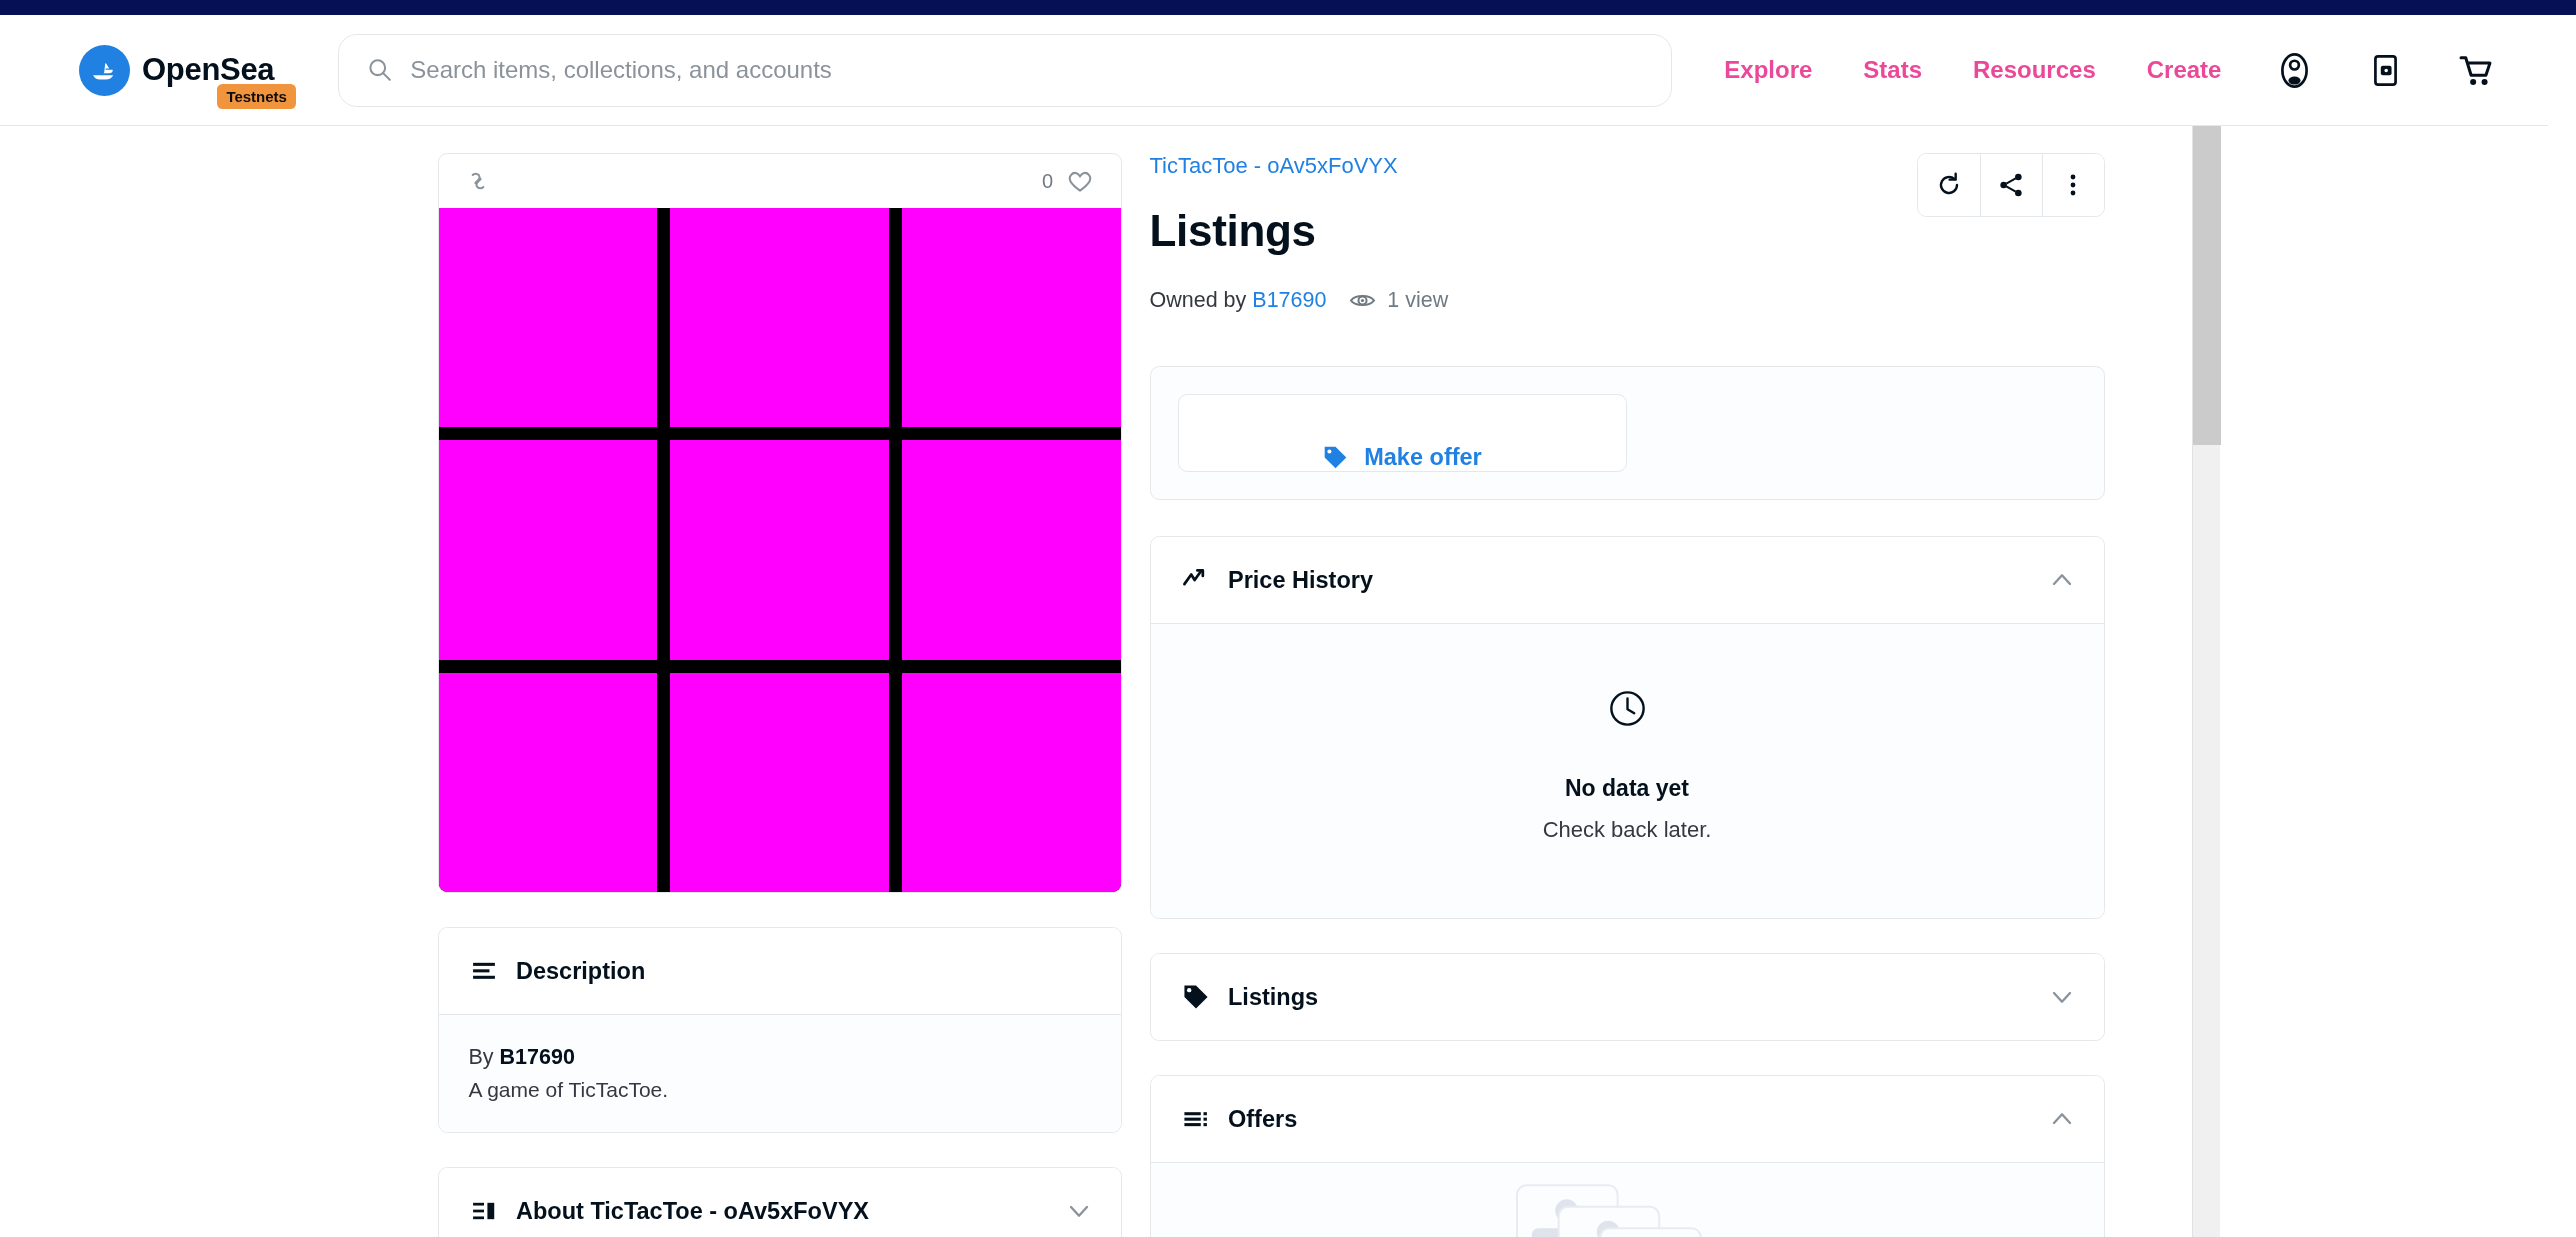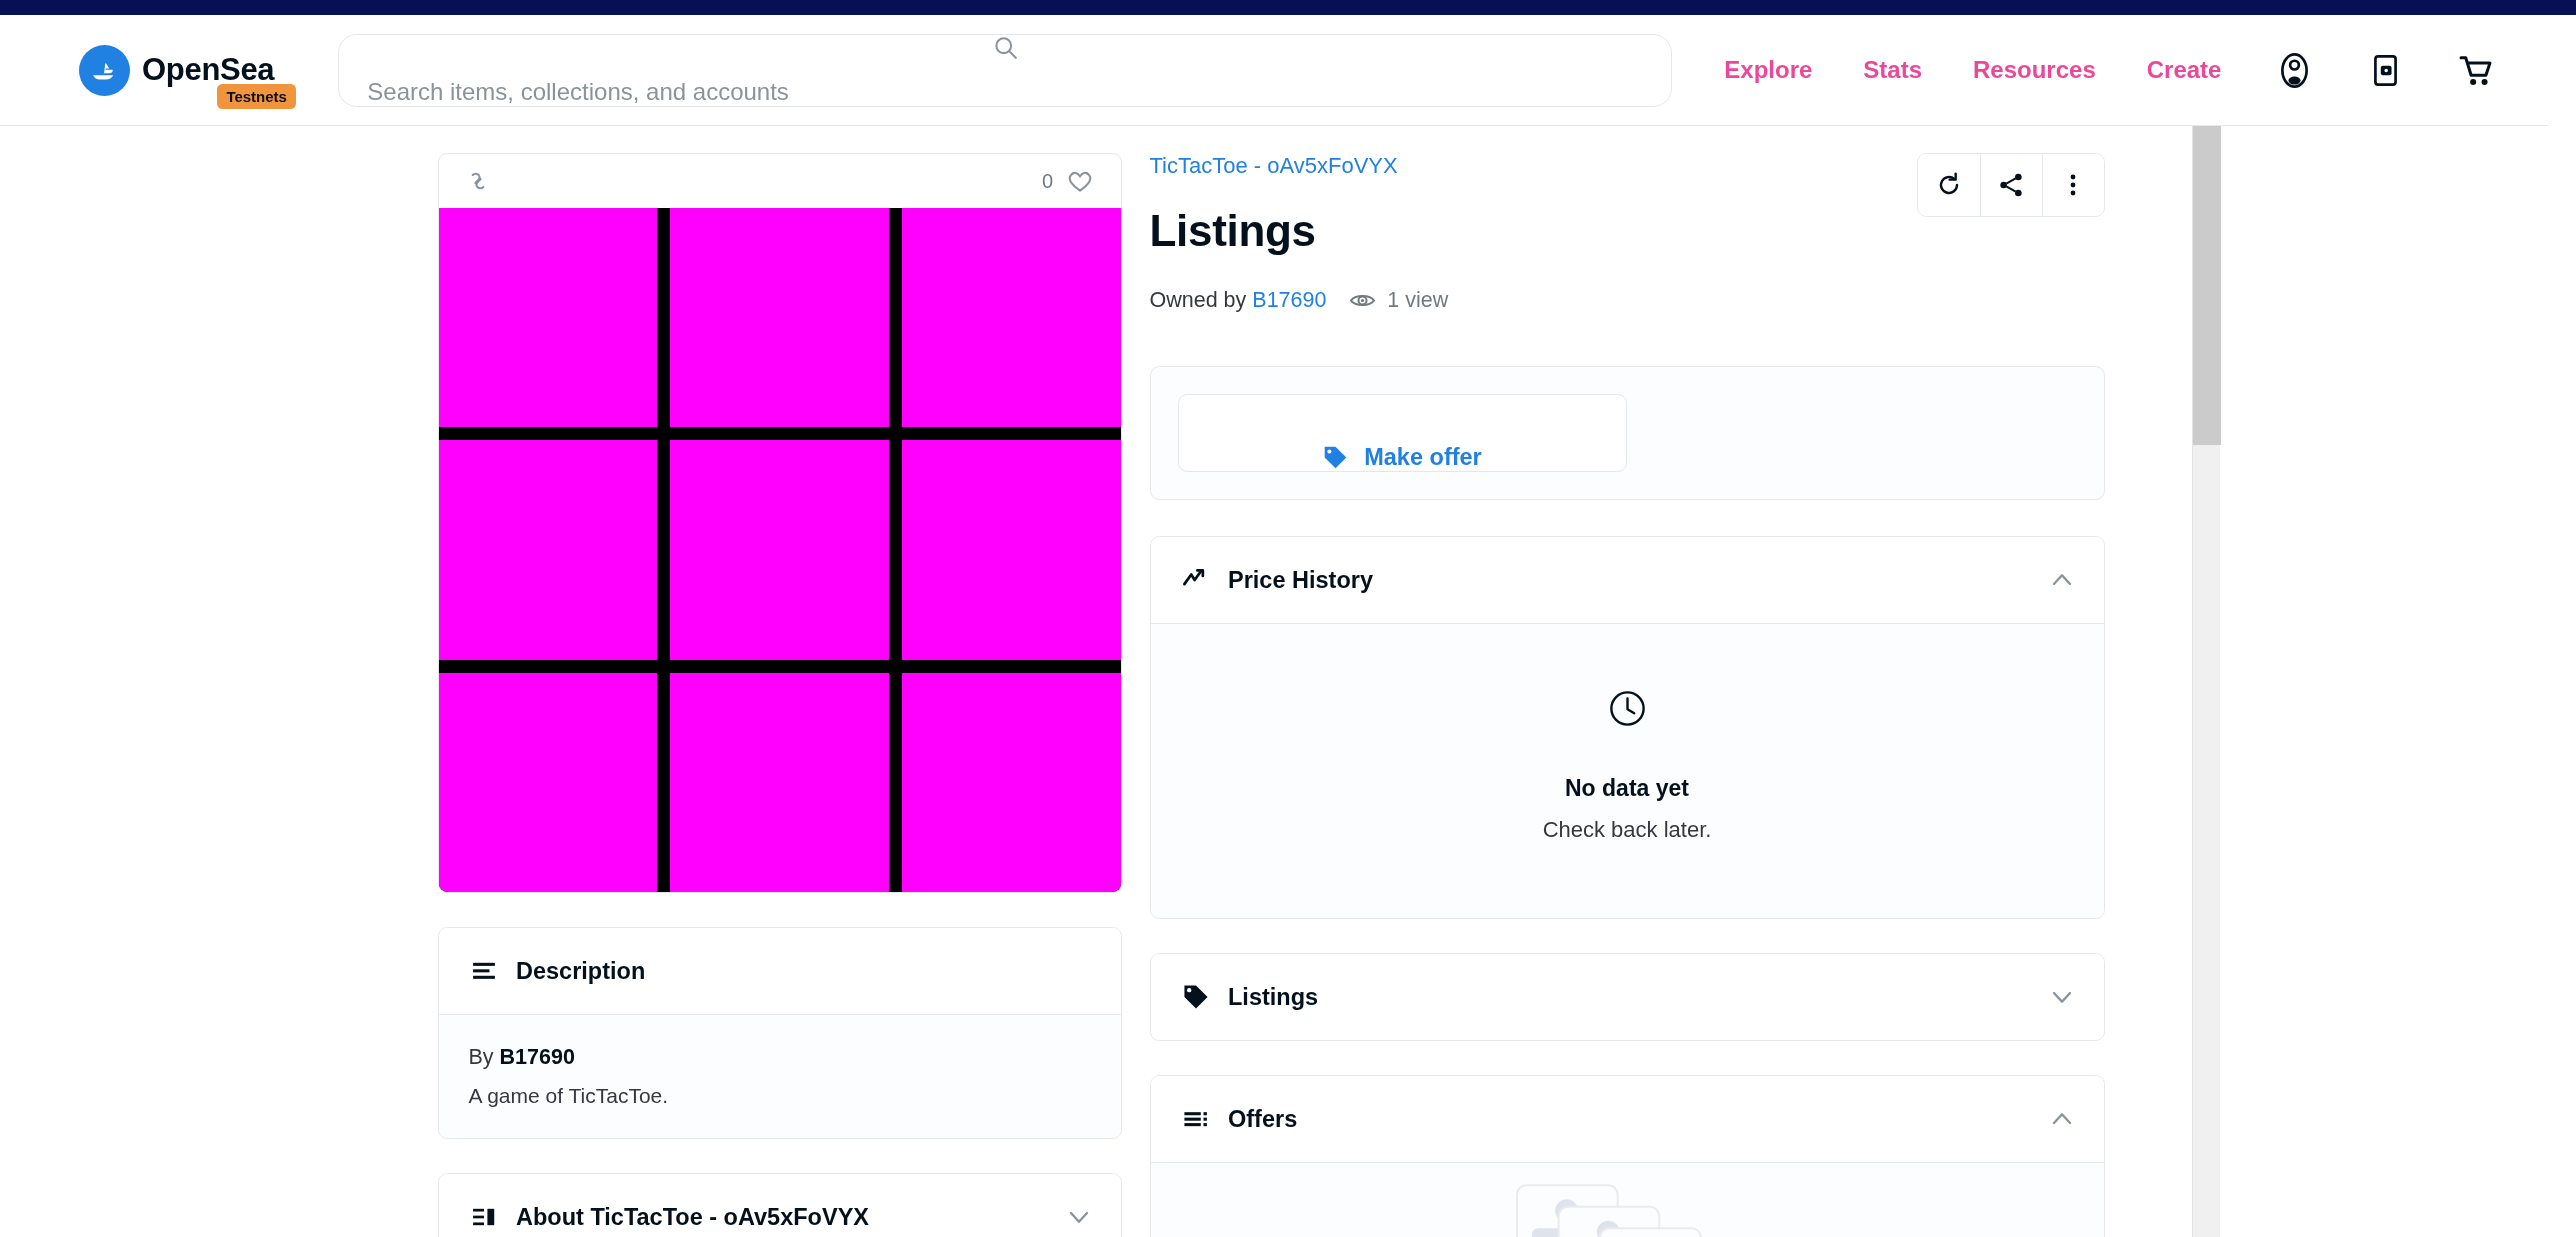--- a/index.html
+++ b/index.html
@@ -55,21 +55,21 @@
     background: #f0943e; color: #0d0d0d;
     font-size: 15px; font-weight: bold;
     padding: 4px 9.4px; border-radius: 5.4px; white-space: nowrap;
   }
 
   .search-wrap {
     margin-left: 64px;
     width: 1334px; height: 73px;
     border: 0.7px solid #e5e8eb; border-radius: 19px;
     background: #ffffff;
-    display: flex; align-items: center; padding: 0 28px; gap: 17.5px; flex-direction: column;
+    display: flex; align-items: center; padding: 0 28px; gap: 17.5px;
   }
   .search-icon { width: 25.5px; height: 25.5px; flex:none; }
   .search-input {
     border: none; outline: none; background: transparent;
     font-size: 24px; color: #8a939b; width: 100%;
     font-family: "Liberation Sans", sans-serif;
   }
   .search-input::placeholder { color: #8a939b; }
 
   .nav-links { display: flex; align-items: center; margin-left: 52px; gap: 51px; }
@@ -125,21 +125,21 @@
   .panel-header {
     height: 86px; display: flex; align-items: center; padding: 0 30px;
     cursor: pointer; background:#fff;
   }
   .panel-header-icon { width: 30px; height: 30px; flex:none; margin-right: 17.5px; }
   .panel-title { font-size: 23.5px; font-weight: bold; color: #04111d; }
   .chevron { margin-left: auto; width: 24px; height: 24px; color: #8a939b; }
   .panel-body {
     border-top: 0.7px solid #e5e8eb; background: #fbfdff; padding: 30px;
   }
-  .desc-by { font-size: 21.5px; color: #353840; margin-bottom: 14px; }
+  .desc-by { font-size: 21.5px; color: #353840; margin-bottom: 8px; }
   .desc-by b { color: #04111d; }
   .desc-text { font-size: 21px; color: #353840; }
 
   
   .offer-panel {
     border: 0.7px solid #e5e8eb; border-radius: 9.4px; background: #fbfdff;
     padding: 27px; margin-bottom: 36px;
   }
   .make-offer-btn {
     width: 449px; height: 78px; border: 0.7px solid #e5e8eb; border-radius: 9.4px;

